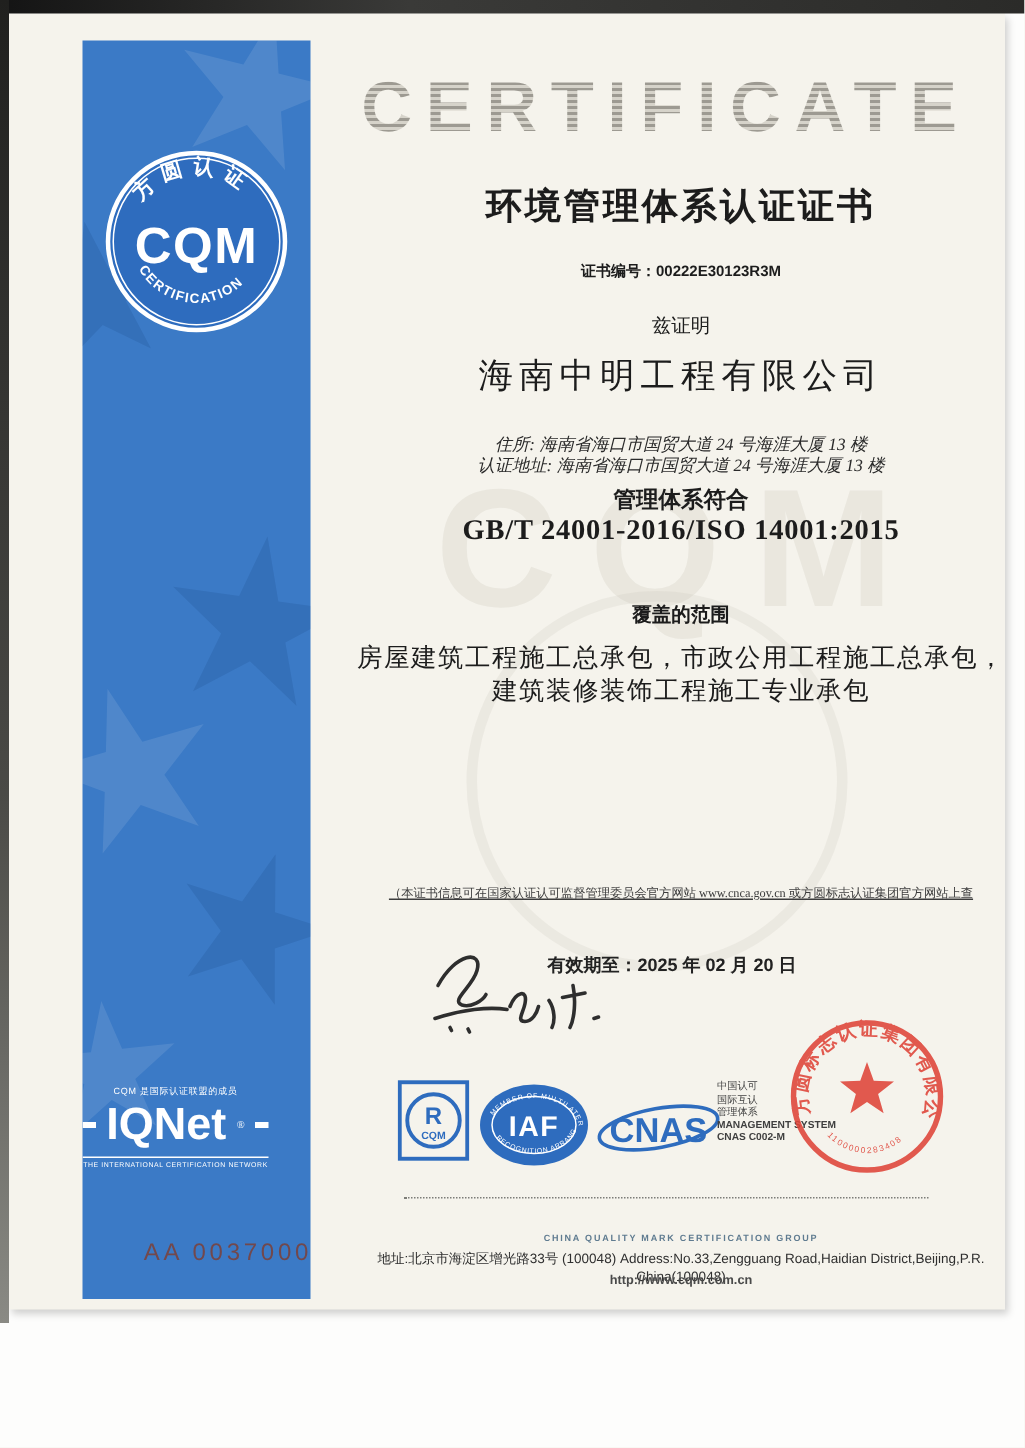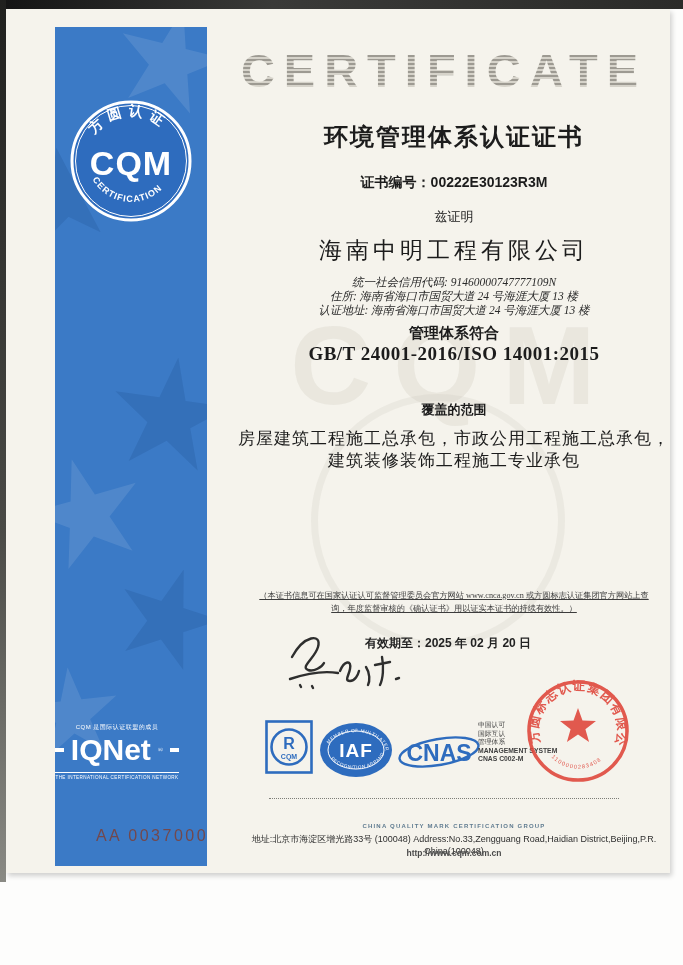--- a/index.html
+++ b/index.html
@@ -49,21 +49,21 @@
   .wm-cqm{
     position:absolute;left:248px;top:292px;width:400px;text-align:center;
     font-family:"Liberation Sans",sans-serif;font-weight:bold;font-size:112px;letter-spacing:22px;
     color:rgba(188,183,168,.20);z-index:0;
   }
   .wm-circle{position:absolute;left:305px;top:385px;width:240px;height:240px;border-radius:50%;
     border:7px solid rgba(195,190,175,.18);z-index:0;}
   .content{position:absolute;left:10px;top:0;width:664px;height:864px;z-index:2;}
   .cline{position:absolute;left:218px;width:440px;text-align:center;color:#1c1c1c;}
   .title{top:112px;font-size:24px;font-weight:bold;letter-spacing:2px;font-family:"Liberation Sans",sans-serif;}
-  .certno{top:165px;font-size:14px;font-weight:bold;font-family:"Liberation Sans",sans-serif;}
+  .certno{top:165px;font-size:10px;font-weight:bold;font-family:"Liberation Sans",sans-serif;}
   .certify{top:199px;font-size:13px;}
   .company{top:226px;font-size:23px;letter-spacing:4px;}
   .smallinfo{font-size:11.5px;color:#2a2a2a;font-style:italic;}
   .credit{top:266px;}
   .addr1{top:280px;}
   .addr2{top:294px;}
   .conform{top:315px;font-size:15px;font-weight:bold;font-family:"Liberation Sans",sans-serif;}
   .std{top:334px;font-size:19px;font-weight:bold;letter-spacing:.5px;}
   .scopelabel{top:392px;font-size:13px;font-weight:bold;text-align:center;}
   .scope1{top:418px;font-size:17px;letter-spacing:1px;}
@@ -130,31 +130,29 @@
 
   <div class="watermark-cert">CERTIFICATE</div>
   <div class="wm-cqm">CQM</div>
   <div class="wm-circle"></div>
 
   <div class="content">
     <div class="cline title">环境管理体系认证证书</div>
     <div class="cline certno">证书编号：00222E30123R3M</div>
     <div class="cline certify">兹证明</div>
     <div class="cline company">海南中明工程有限公司</div>
-    <div class="cline smallinfo credit">统一社会信用代码: 91460000747777109N</div>
     <div class="cline smallinfo addr1">住所: 海南省海口市国贸大道 24 号海涯大厦 13 楼</div>
     <div class="cline smallinfo addr2">认证地址: 海南省海口市国贸大道 24 号海涯大厦 13 楼</div>
     <div class="cline conform">管理体系符合</div>
     <div class="cline std">GB/T 24001-2016/ISO 14001:2015</div>
     <div class="cline scopelabel">覆盖的范围</div>
     <div class="cline scope1">房屋建筑工程施工总承包，市政公用工程施工总承包，</div>
     <div class="cline scope2">建筑装修装饰工程施工专业承包</div>
     <div class="cline note">
       <div>（本证书信息可在国家认证认可监督管理委员会官方网站 www.cnca.gov.cn 或方圆标志认证集团官方网站上查</div>
-      <div>询，年度监督审核的《确认证书》用以证实本证书的持续有效性。）</div>
     </div>
 
     <svg class="signature" viewBox="0 0 140 78">
       <g fill="none" stroke="#2e2e2e" stroke-width="2.4" stroke-linecap="round">
         <path d="M14,34 C 26,12 44,10 40,24 C 37,35 22,44 30,47 C 36,49 44,44 46,40"></path>
         <path d="M12,56 C 30,50 48,48 60,50"></path>
         <path d="M62,48 C 66,38 74,36 72,46 C 71,52 66,58 72,58 C 77,58 80,52 81,48"></path>
         <path d="M88,44 C 92,50 92,58 90,62"></path>
         <path d="M97,42 L 112,39 M 104,34 C 106,44 105,56 102,62"></path>
         <path d="M118,56 L 121,55"></path>

